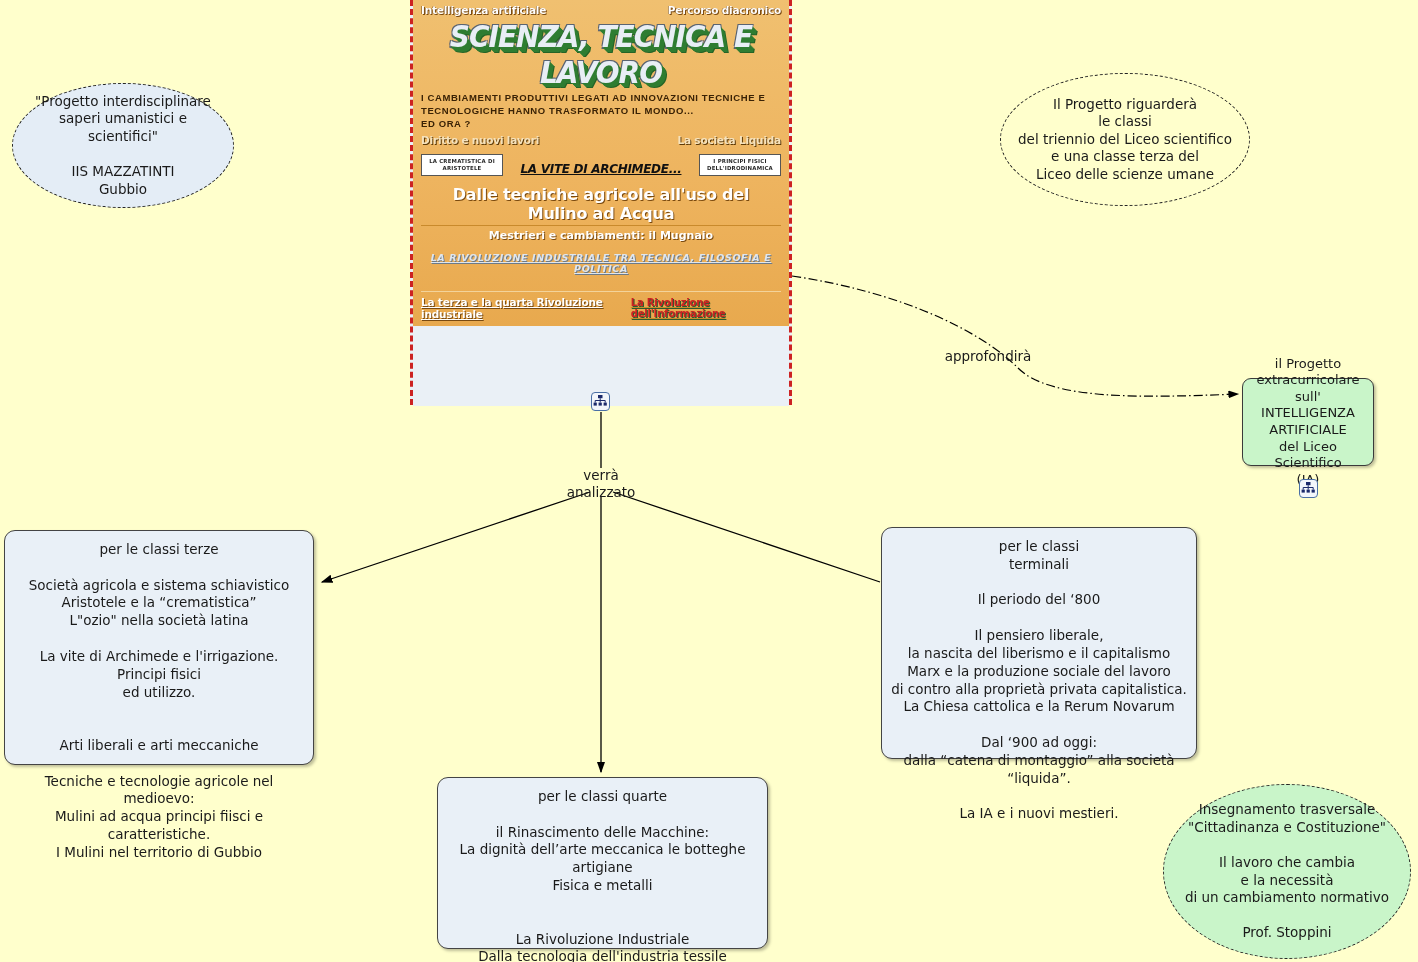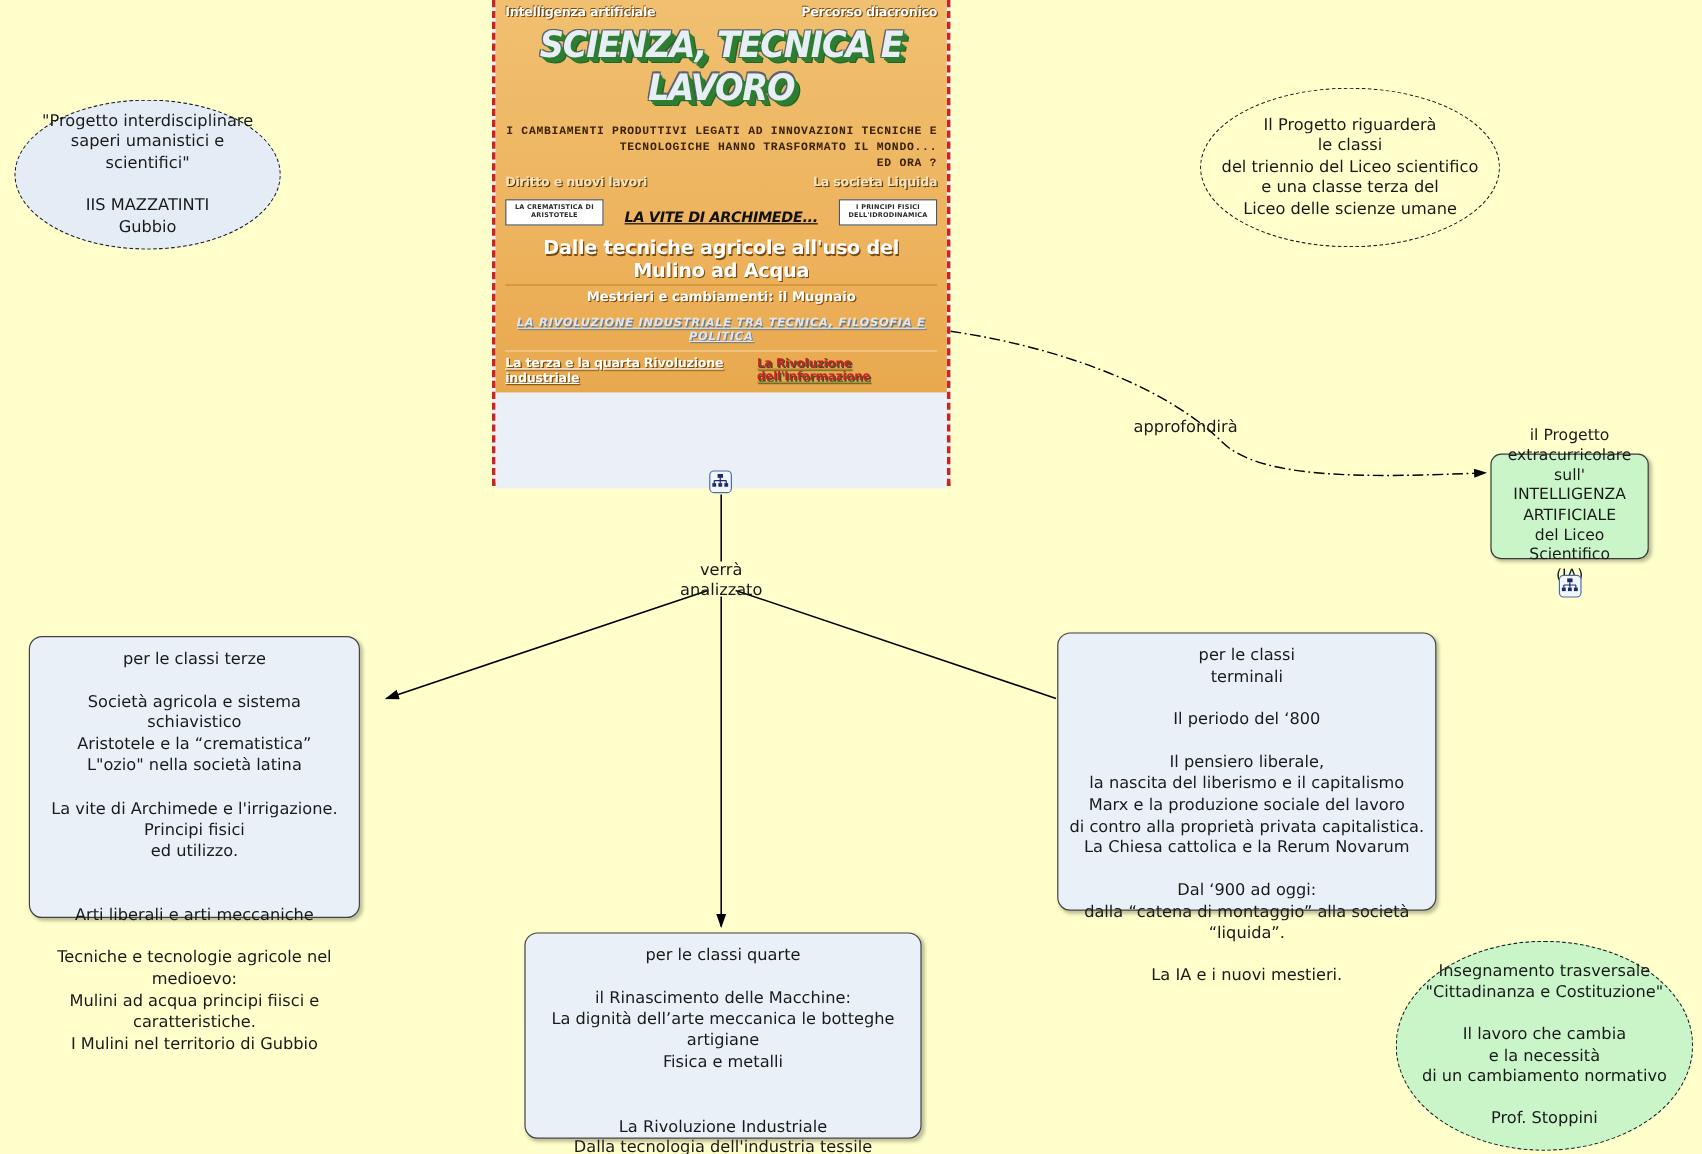--- a/index.html
+++ b/index.html
@@ -143,28 +143,28 @@
       3px 3px 0 #2f7d32,
       4px 4px 0 #2f7d32,
       5px 5px 0 #256426,
       -1px -1px 0 #5a6472,
       1px -1px 0 #5a6472,
       -1px 1px 0 #5a6472;
     font-family: "DejaVu Sans", sans-serif;
     transform: scaleY(1.08);
   }
   .pb-sub {
-    text-align: right;
+    text-align: left;
     font-size: 9.5px;
     font-weight: bold;
     color: #3a2205;
     letter-spacing: 0.6px;
     line-height: 1.35;
-    margin: 16px 0 4px 0;
-    font-family: Liberation Mono, monospace;
+    margin: 4px 0 4px 0;
+    font-family: Liberation Sans, sans-serif;
   }
   .pb-minirow {
     display: flex;
     justify-content: space-between;
     align-items: flex-end;
     margin-top: 8px;
   }
   .mini-box {
     background: #ffffff;
     border: 1px solid #555;
@@ -212,21 +212,21 @@
     color: #dfe6ee;
     text-shadow: 1px 1px 0 #6c7a88;
     letter-spacing: 0.6px;
     margin-top: 10px;
     text-decoration: underline;
   }
   .pb-lastrow {
     display: flex;
     justify-content: space-between;
     align-items: center;
-    margin-top: 6px;
+    margin-top: 17px;
     padding-top: 4px;
     border-top: 1px solid #f3d39a;
   }
   .pb-last-l {
     font-size: 10.5px;
     font-weight: bold;
     color: #ffffff;
     text-shadow: 1px 1px 0 #7a4a10;
     text-decoration: underline;
     letter-spacing: -0.2px;
@@ -370,21 +370,21 @@
       <rect x="6.6" y="9.6" width="3.2" height="3" fill="#1b2a6b"></rect>
       <rect x="11.6" y="9.6" width="3.2" height="3" fill="#1b2a6b"></rect>
     </svg>
   </div>
 
   <div class="edge-label" style="left:541px; top:467px; width:120px;">verrà
 analizzato</div>
 
   <div class="edge-label" style="left:928px; top:348px; width:120px;">approfondirà</div>
 
-  <div class="node box-node" style="left:24px; top:530px; width:276px; height:235px;">
+  <div class="node box-node" style="left:4px; top:530px; width:310px; height:235px;">
     <div>per le classi terze</div>
     <div id="terze-lines">
         <div>&nbsp;</div>
         <div>Società agricola e sistema schiavistico</div>
         <div>Aristotele e la “crematistica”</div>
         <div>L"ozio" nella società latina</div>
         <div>&nbsp;</div>
         <div>La vite di Archimede e l'irrigazione. Principi fisici</div>
         <div>ed utilizzo.</div>
         <div>&nbsp;</div>

